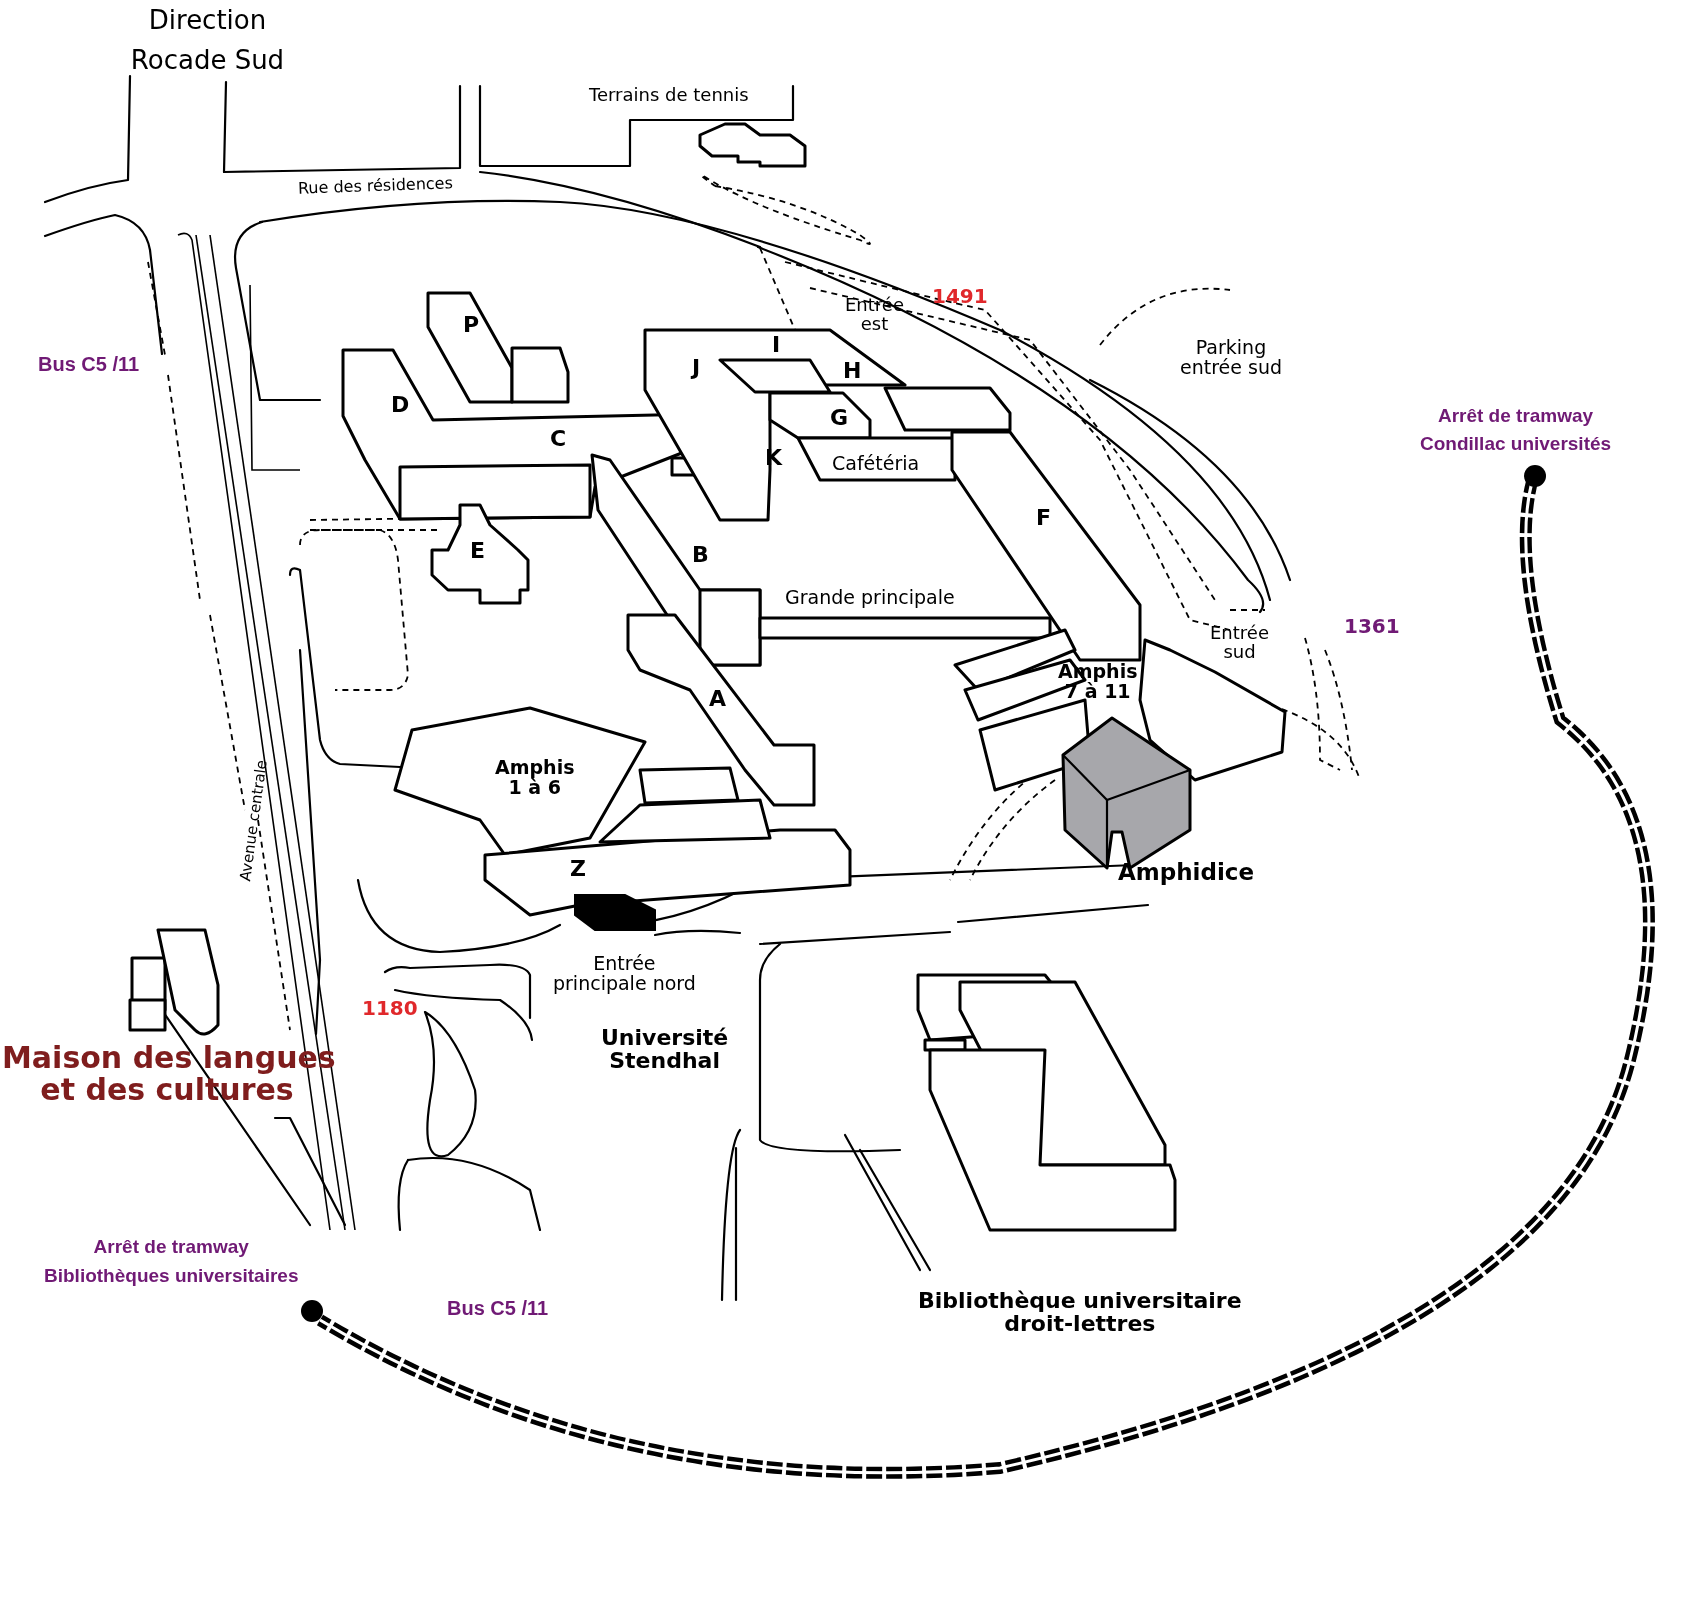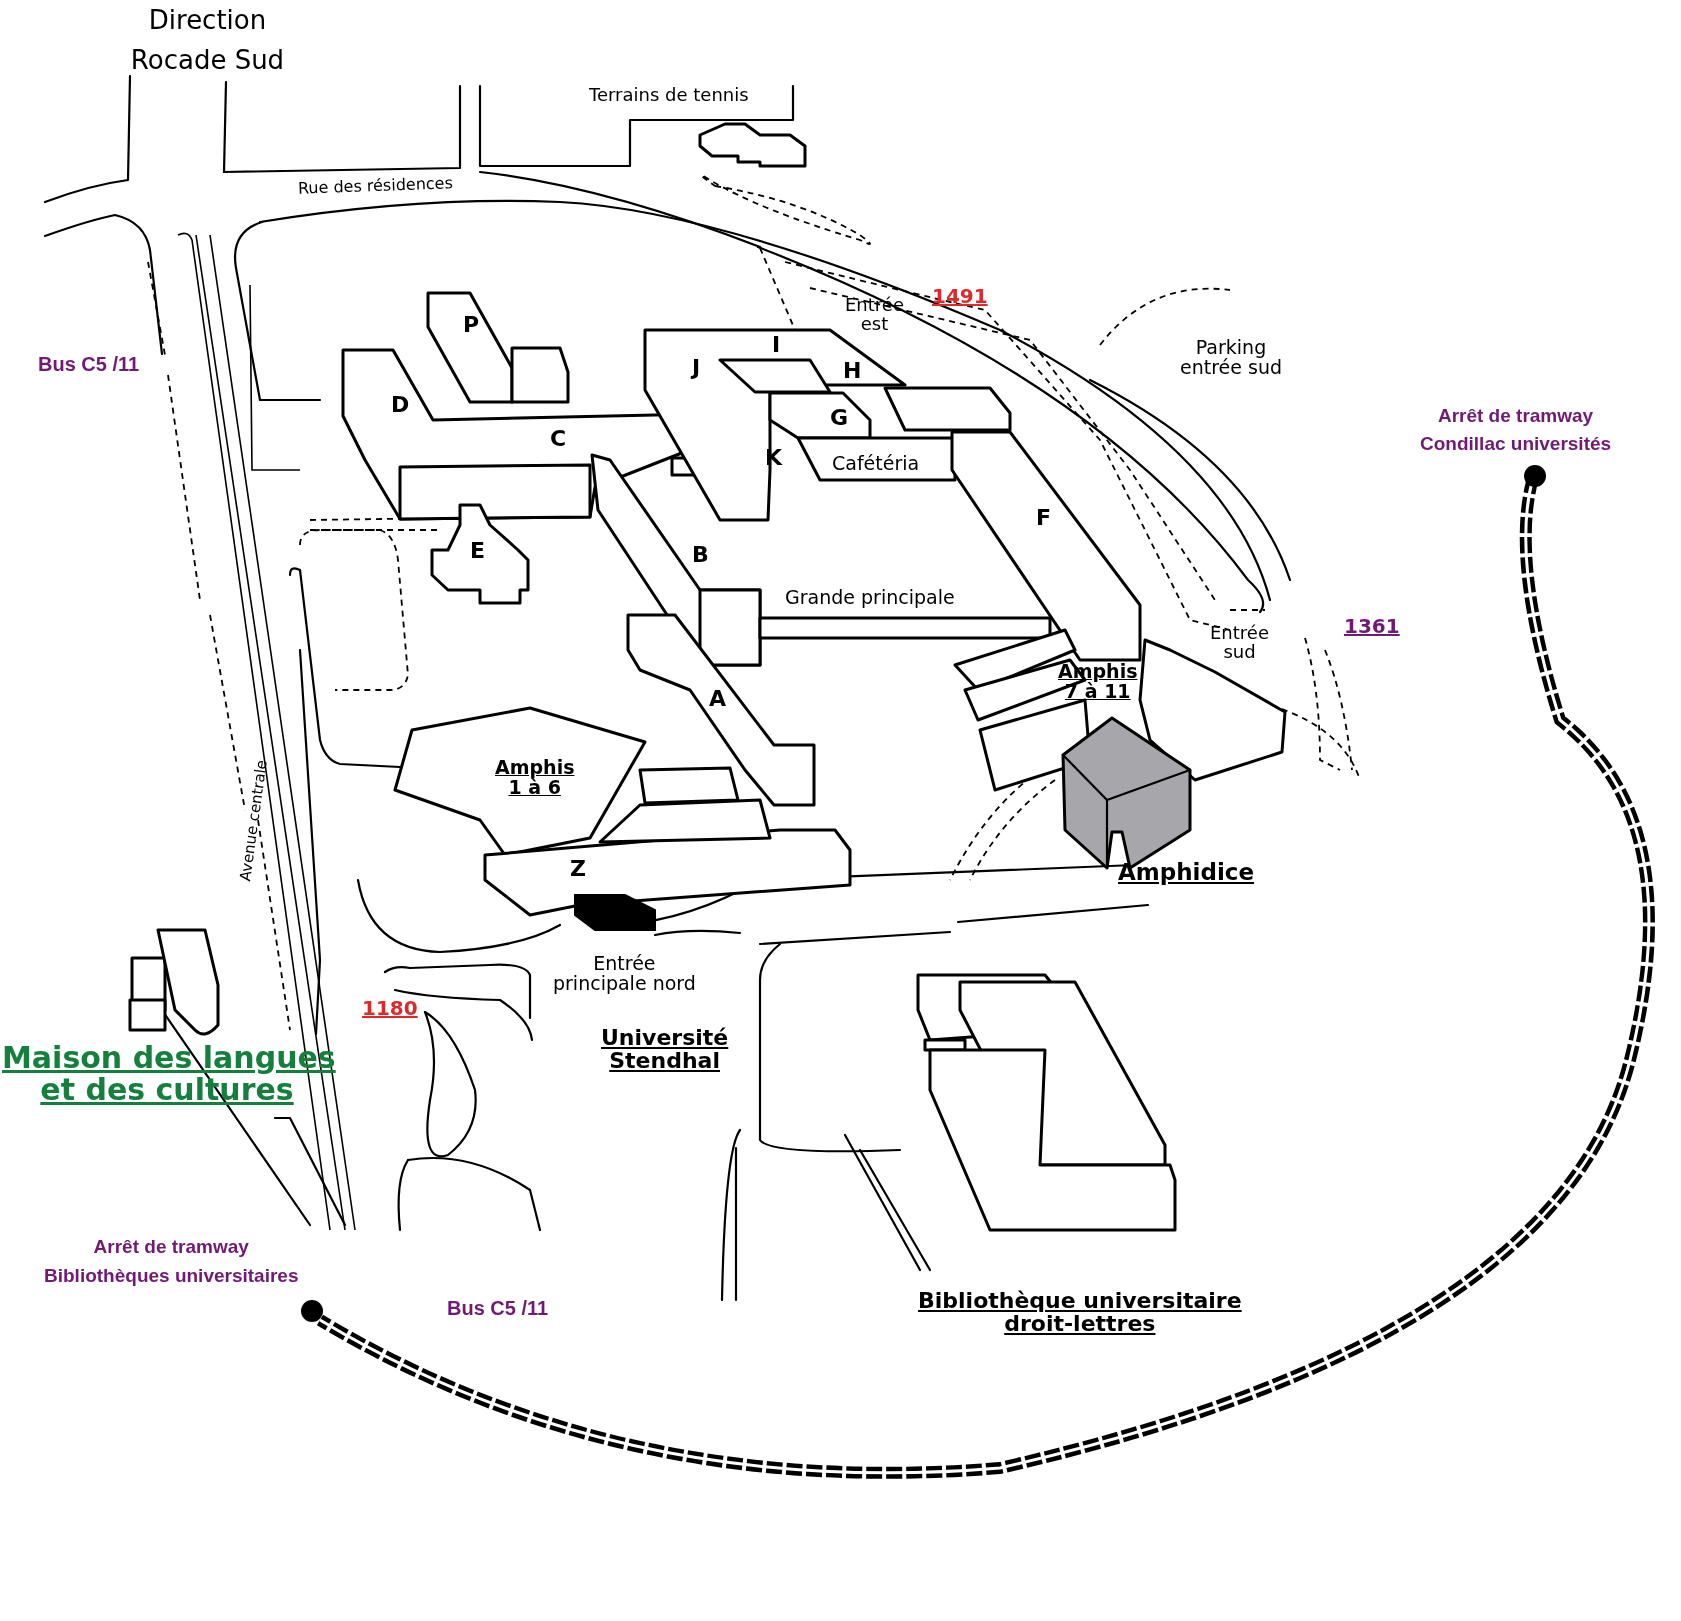--- a/index.html
+++ b/index.html
@@ -9,21 +9,21 @@
   .road-thin { fill:none; stroke:#000; stroke-width:1.6; }
   .dash { fill:none; stroke:#000; stroke-width:1.8; stroke-dasharray:6 5; }
   .bld { fill:#fff; stroke:#000; stroke-width:3; stroke-linejoin:round; }
   .bld-gray { fill:#a7a7ab; stroke:#000; stroke-width:3; stroke-linejoin:round; }
   .bld-black { fill:#000; stroke:#000; stroke-width:2; }
   .tram-rail { fill:none; stroke:#000; stroke-width:12; stroke-dasharray:16 4; }
   .tram-mid { fill:none; stroke:#fff; stroke-width:3; }
   .stop { fill:#000; }
   .lbl { position:absolute; white-space:nowrap; line-height:1.05; text-align:center; }
   .reg { font-family:"DejaVu Sans", sans-serif; color:#000; font-weight:normal; }
-  .bold { font-family:"DejaVu Sans", sans-serif; font-weight:bold; color:#000;text-decoration:underline; }
+  .bold { font-family:"DejaVu Sans", sans-serif; font-weight:bold; color:#000; }
   .cond { font-family:"Liberation Sans", sans-serif; font-weight:bold; color:#701a75; transform-origin:left top; }
   .red { color:#e0282b; }
   .letter { position:absolute; font-family:"DejaVu Sans", sans-serif; font-weight:bold; font-size:22px; color:#000; }
 </style>
 </head>
 <body>
 
 <svg class="map" viewBox="0 0 1681 1621">
 
   <g>
@@ -210,21 +210,21 @@
 <div class="lbl bold" style="left:565px;top:1026px;font-size:22px;margin-left:36px;">
   <div>Université</div>
   <div>Stendhal</div>
 </div>
 
 <div class="lbl bold" style="left:918px;top:1256px;font-size:22px;margin-top:33px;">
   <div>Bibliothèque universitaire</div>
   <div>droit-lettres</div>
 </div>
 
-<div class="lbl bold red" style="left: 2px; top: 1042px; font-size: 30px; width: 330px; color: #15803d;">
+<div class="lbl bold red" style="left: 2px; top: 1042px; font-size: 30px; width: 330px; color: #7f1d1d;">
   <div>Maison des langues</div>
   <div>et des cultures</div>
 </div>
 
 <div class="lbl cond" style="left:38px;top:354px;font-size:20px;">Bus C5 /11</div>
 <div class="lbl cond" style="left:447px;top:1298px;font-size:20px;">Bus C5 /11</div>
 
 <div class="lbl cond" style="left:1420px;top:402px;font-size:19px;line-height:28px;">
   <div>Arrêt de tramway</div>
   <div>Condillac universités</div>

